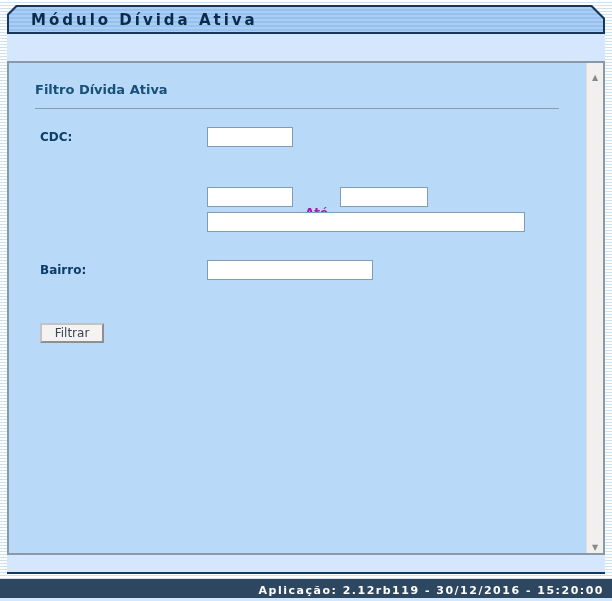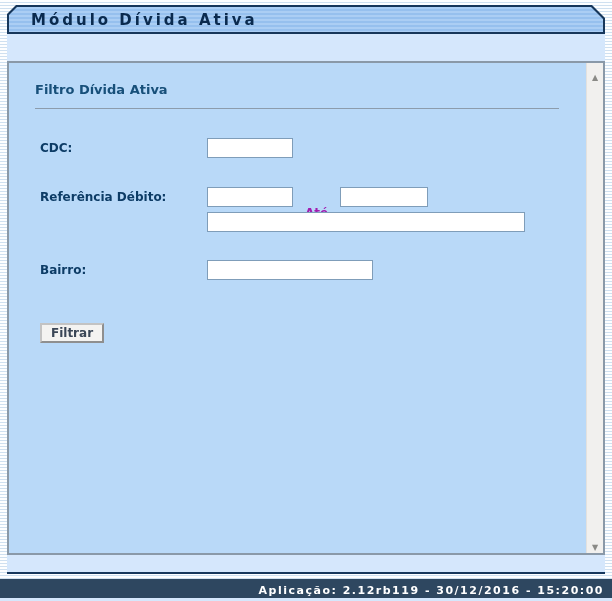--- a/index.html
+++ b/index.html
@@ -48,21 +48,21 @@
     position:absolute;left:198px;top:0;height:20px;box-sizing:border-box;
     background:#ffffff;border:1px solid #7f9db9;
     font-family:inherit;font-size:12px;padding:1px 3px;margin:0;
   }
   .w86{width:86px;} .w318{width:318px;} .w166{width:166px;} .w80{width:80px;}
   .ate{position:absolute;left:296px;top:0;line-height:20px;font-size:12px;font-weight:bold;color:#a21caf;margin-top:16px;}
   .inp2{left:331px;width:88px;}
   .filter-btn{
     position:absolute;left:31px;top:260px;width:64px;height:20px;
     background:#f4f3f1;border:2px solid;border-color:#c3c3c3 #8f8f8f #8f8f8f #c3c3c3;
-    font-family:inherit;font-size:12px;font-weight:bold;color:#3a4656;
+    font-family:inherit;font-size:12px;font-weight:normal;color:#3a4656;
     text-align:center;padding:0;line-height:15px;cursor:pointer;
   }
   
   .scrollbar{position:absolute;top:0;right:0;width:17px;height:100%;background:#f1f0ee;border-left:1px solid #e3e1de;box-sizing:border-box;}
   .scroll-btn{position:absolute;left:0;width:100%;height:16px;text-align:center;cursor:pointer;}
   .scroll-btn.up{top:2px;} .scroll-btn.down{bottom:2px;}
   .arrow{font-size:8px;line-height:16px;color:#8a8a86;}
   
   .statusbar{
     position:absolute;left:0;top:579px;width:612px;height:19px;background:#2e4760;
@@ -83,28 +83,27 @@
 </div>
 
 <div class="page-body">
 
   <div class="panel">
 
     <div class="panel-content">
       <div class="panel-title">Filtro Dívida Ativa</div>
       <div class="panel-divider"></div>
 
-      <div class="row" style="top:75px">
+      <div class="row" style="top:64px">
         <span class="lbl">CDC:</span>
         <input class="inp w86" type="text" value="" style="">
       </div>
 
 
       <div class="row" style="top:124px">
-        <span class="lbl">Referência Débito:</span>
         <input class="inp w86" type="text" value="" style="">
         <span class="ate">Até</span>
         <input class="inp inp2" type="text" value="" style="">
       </div>
 
       <div class="row" style="top:149px">
         <input class="inp w318" type="text" value="" style="">
       </div>
 
 

